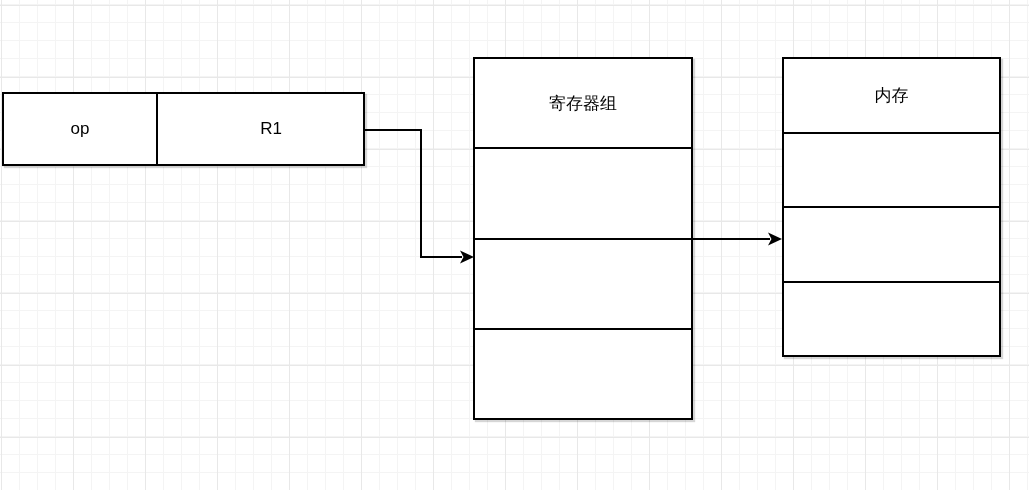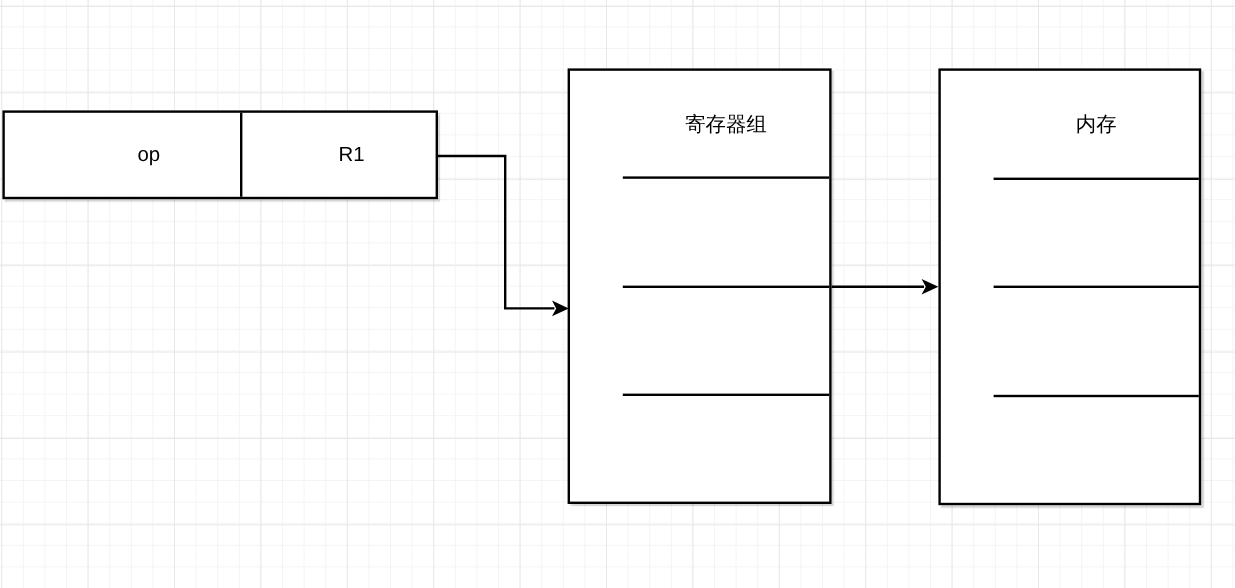--- a/index.html
+++ b/index.html
@@ -22,41 +22,40 @@
       linear-gradient(to bottom, #f4f4f4 1px, transparent 1px);
     background-size: 72px 72px, 72px 72px, 18px 18px, 18px 18px;
     background-position: 1px 0, 0 5px, 1px 0, 0 4px;
   }
   .shape {
     position: absolute;
     border: 2px solid #000000;
     background: #ffffff;
     box-shadow: 2px 2px 1px rgba(0,0,0,0.16);
     font-size: 17px;
-    padding-left: 44px;
   }
   
   .instr {
     left: 2px; top: 92px;
     width: 363px; height: 74px;
     display: flex;
     gap: 21px;
   }
   .instr .cell {
     display: flex; align-items: center; justify-content: center;
   }
   .instr .cell.op { width: 154px; border-right: 2px solid #000000; }
   .instr .cell.reg { flex: 1; }
   
   .vtable {
     display: flex;
     flex-direction: column;
   }
   .vtable.registers { left: 473px; top: 57px; width: 220px; height: 363px; }
-  .vtable.memory    { left: 782px; top: 57px; width: 219px; height: 364px; }
+  .vtable.memory    { left: 782px; top: 57px; width: 219px; height: 300px; }
   .vtable .row {
     flex: 1;
     display: flex; align-items: center; justify-content: center;
     border-bottom: 2px solid #000000;
     overflow: hidden;
     white-space: nowrap;
   }
   .vtable .row:last-child { border-bottom: none; }
   .arrow-layer {
     position: absolute;

